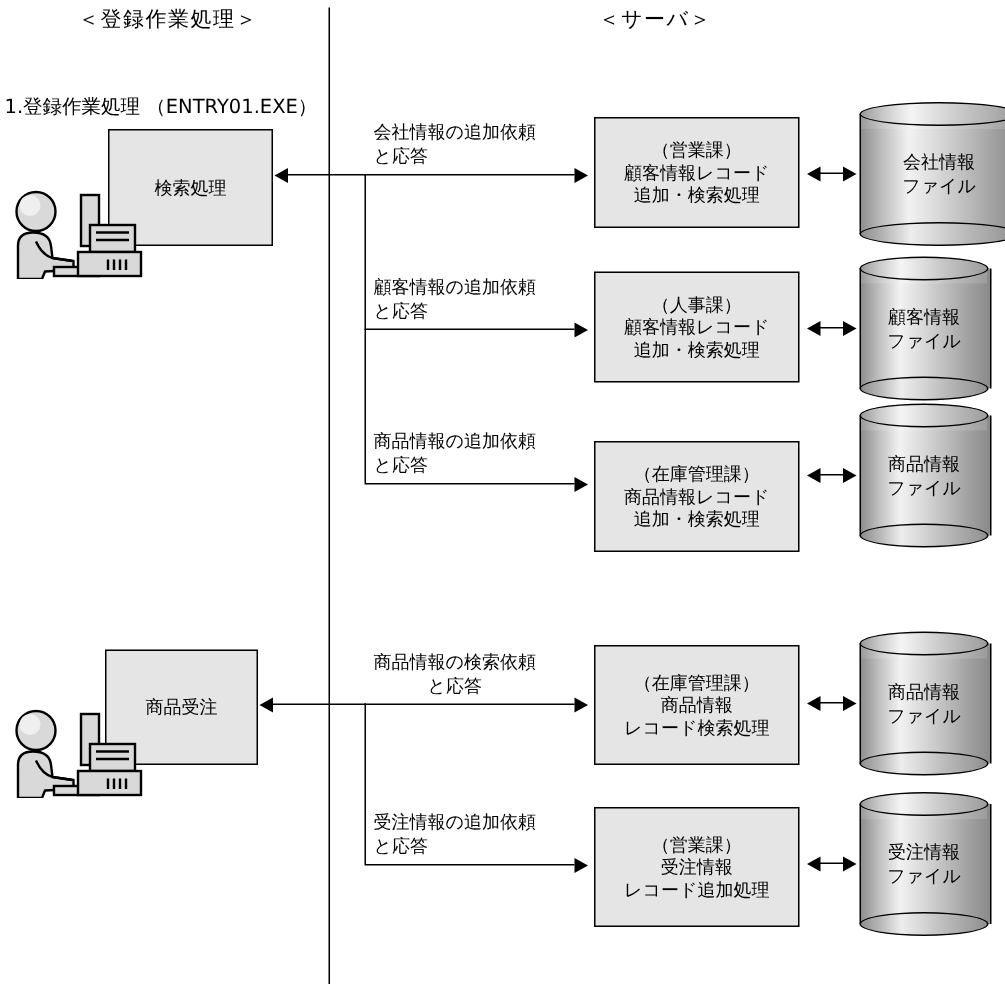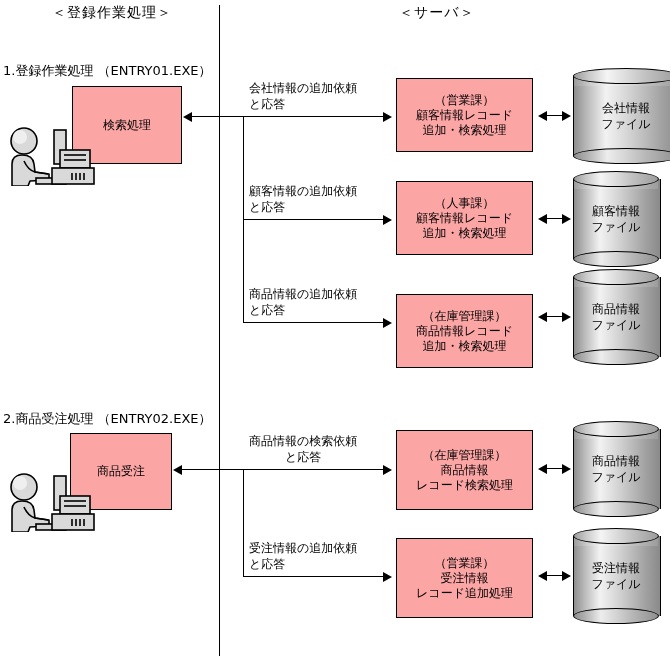--- a/index.html
+++ b/index.html
@@ -11,21 +11,21 @@
 
   
   .hdr{font-size:14px;letter-spacing:1px;white-space:nowrap;}
   .proc-title{font-size:13px;white-space:nowrap;letter-spacing:0px;}
   .boxlabel{font-size:12px;line-height:15px;text-align:center;white-space:nowrap;}
   .edgelabel{font-size:12px;line-height:16px;white-space:nowrap;}
   .cyllabel{font-size:12px;line-height:16px;text-align:center;white-space:nowrap;
             position:relative;z-index:4;}
 
   
-  .rect{border:1px solid #000;background:#fca5a5;box-sizing:border-box;
+  .rect{border:1px solid #000;background:#e5e5e5;box-sizing:border-box;
         display:flex;align-items:center;justify-content:center;}
 
   
   .hline{background:#000;height:1px;}
   .vline{background:#000;width:1px;}
   .divider{background:#000;width:1px;}
 
   
   .arrow-r{width:0;height:0;border-top:5px solid transparent;
            border-bottom:5px solid transparent;border-left:9px solid #000;}
@@ -194,21 +194,20 @@
     <div class="mask"></div>
     <div class="top"></div>
     <div class="txtwrap">
       <div class="cyllabel">
         <div>商品情報</div>
         <div>ファイル</div>
       </div>
     </div>
   </div>
 
-  <div class="abs proc-title" style="left:3px;top:410px;">2.商品受注処理 （ENTRY02.EXE）</div>
 
   <div class="abs rect" style="left:70px;top:433px;width:102px;height:77px;">
     <span class="boxlabel">商品受注</span>
   </div>
 
   <div class="clipart" style="left:2px;top:470px;width:100px;height:62px;">
     <svg width="100" height="62" viewBox="0 0 100 62">
       <circle cx="22" cy="17" r="13" fill="#d9d9d9" stroke="#000" stroke-width="1.6"></circle>
       <circle cx="18" cy="13" r="7" fill="#efefef" stroke="none"></circle>
       <path d="M10 58 L10 40 Q10 31 20 31 Q31 31 32 40 L33 48 L47 50 L47 56 L28 57 L26 62 L10 62 Z" fill="#d9d9d9" stroke="#000" stroke-width="1.6" stroke-linejoin="round"></path>

